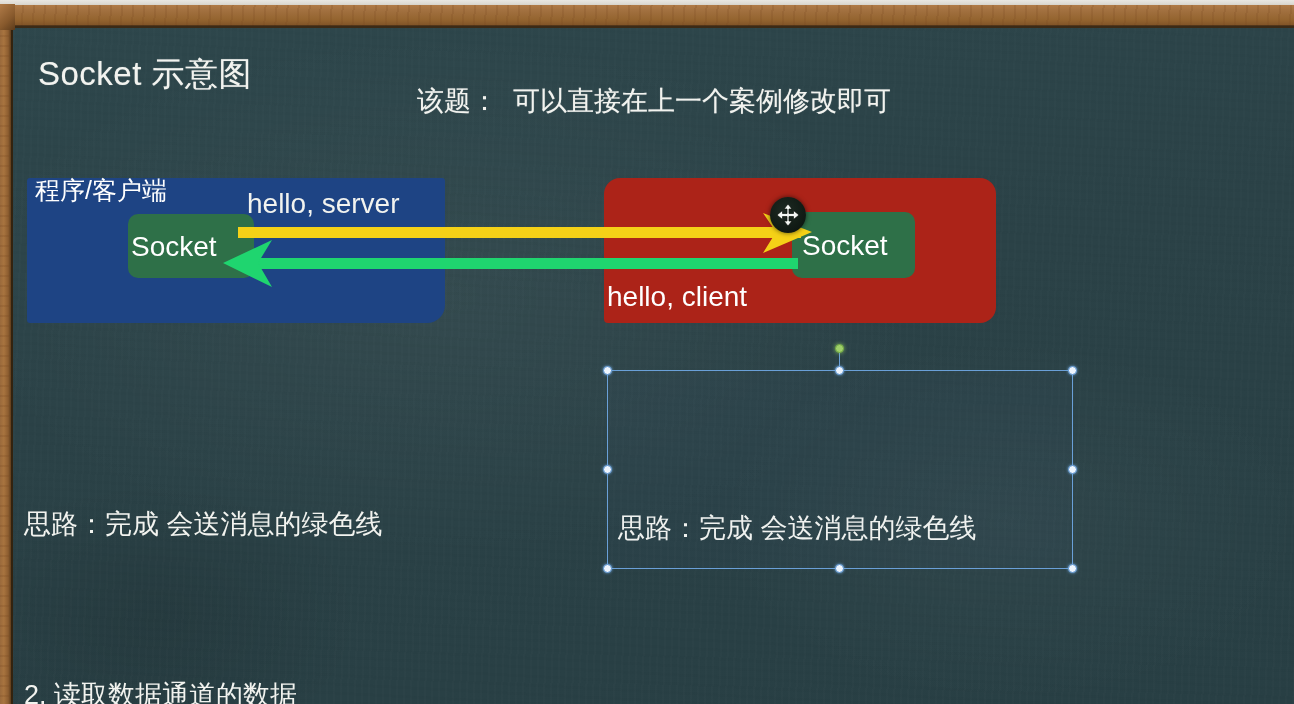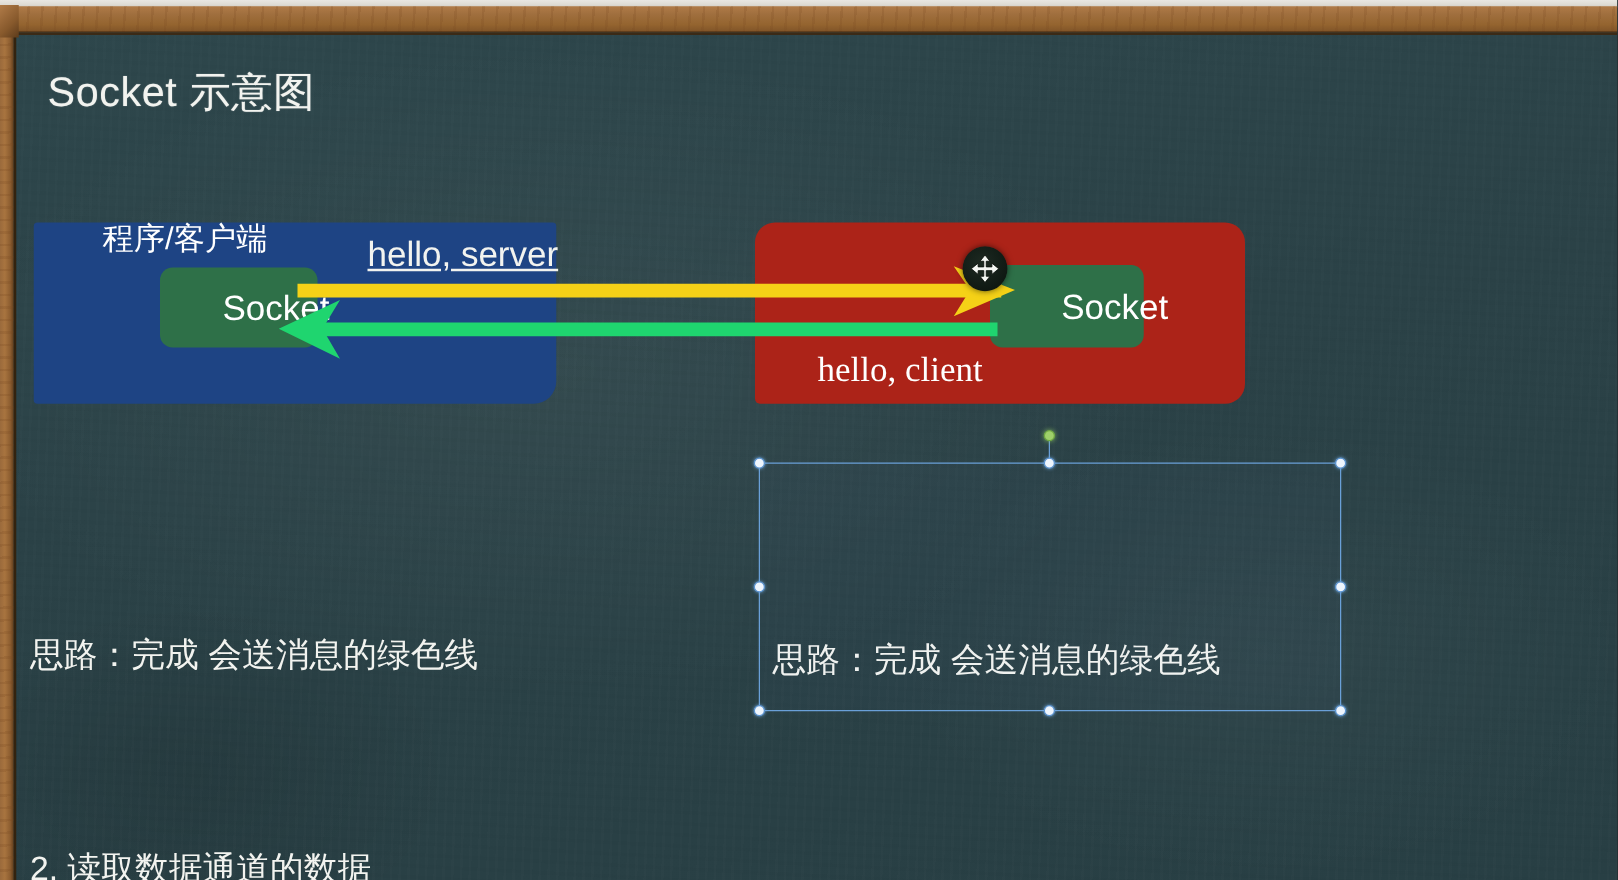--- a/index.html
+++ b/index.html
@@ -105,29 +105,28 @@
     border-radius: 10px;
   }
   #client-socket { left: 128px; top: 214px; width: 126px; height: 64px; }
   #server-socket { left: 792px; top: 212px; width: 123px; height: 66px; }
 
   .box-label {
     position: absolute;
     color: #ffffff;
     white-space: pre;
     font-size: 25px;
-    margin-left: 47px;
   }
   #client-title { left: 35px; top: 174px; }
   #server-title { left: 611px; top: 174px; }
   #client-socket-label { left: 131px; top: 231px; font-size: 28px; }
   #server-socket-label { left: 802px; top: 230px; font-size: 28px; }
 
-  #msg-server { left: 247px; top: 188px; font-size: 28px; color: #f2f3ef; text-decoration: underline; }
-  #msg-client { left: 607px; top: 281px; font-size: 28px; color: #ffffff; font-family: Liberation Serif, serif; }
+  #msg-server { left: 247px; top: 188px; font-size: 28px; color: #f2f3ef; }
+  #msg-client { left: 607px; top: 281px; font-size: 28px; color: #ffffff; }
 
   
   #arrow-layer {
     position: absolute; left: 0; top: 0;
     width: 1294px; height: 704px;
     pointer-events: none;
   }
 
   
   .note {
@@ -200,20 +199,21 @@
 
   <div class="board"></div>
   <div class="board-noise"></div>
 
   <div class="frame-top-strip"></div>
   <div class="frame-top-wood"></div>
   <div class="frame-left-wood"></div>
   <div class="frame-corner"></div>
 
   <div id="title" class="chalk">Socket 示意图</div>
+  <div id="subtitle" class="chalk">该题：  可以直接在上一个案例修改即可</div>
 
   <div id="client-box" class="node-box"></div>
   <div id="client-title" class="box-label">程序/客户端</div>
   <div id="client-socket" class="socket-box"></div>
   <div id="client-socket-label" class="box-label">Socket</div>
 
   <div id="server-box" class="node-box"></div>
   <div id="server-socket" class="socket-box"></div>
   <div id="server-socket-label" class="box-label">Socket</div>
 

